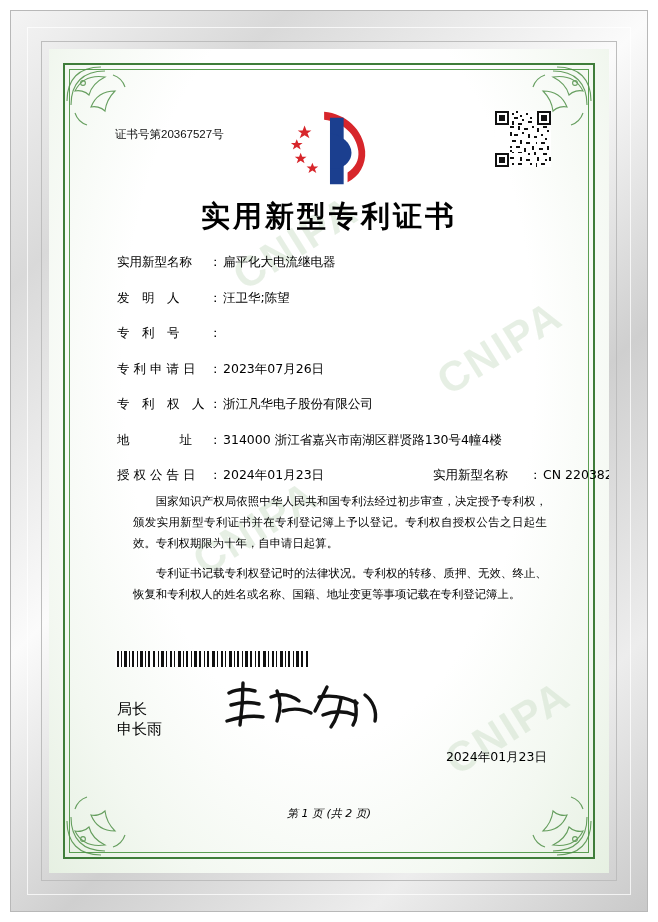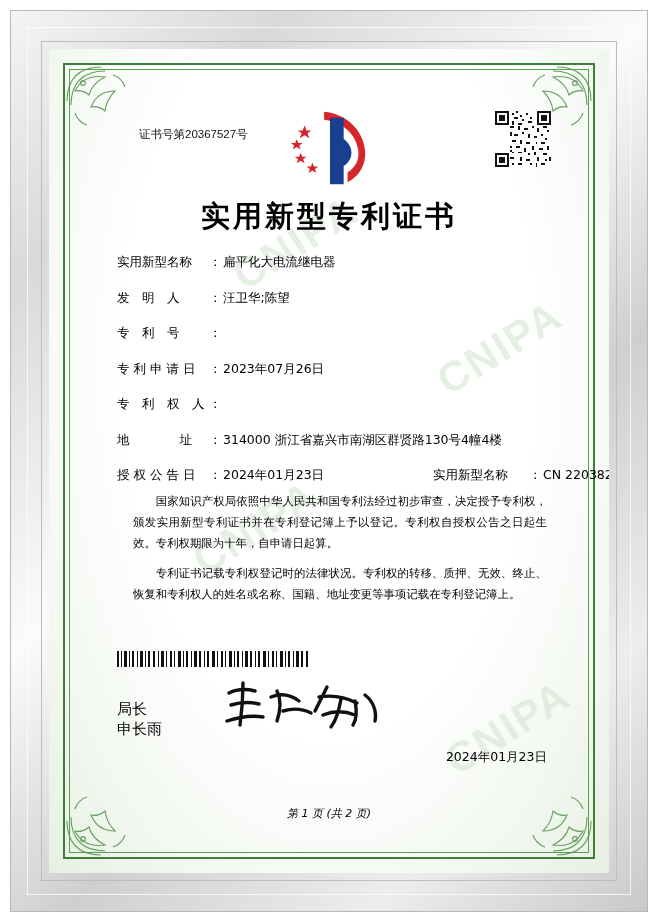--- a/index.html
+++ b/index.html
@@ -95,21 +95,20 @@
   .wm3 { left: 138px; top: 455px; }
   .wm4 { left: 390px; top: 655px; }
 
   .cert-no {
     position: absolute;
     left: 66px;
     top: 78px;
     font-size: 11.5px;
     color: #111;
     font-family: "Liberation Sans", sans-serif;
-    margin-left: 24px;
   }
 
   .qr {
     position: absolute;
     right: 58px;
     top: 62px;
     width: 56px;
     height: 56px;
     background: #fff;
   }
@@ -397,20 +396,21 @@
         <span class="fsep">：</span>
       </div>
       <div class="frow">
         <span class="flabel">专 利 申 请 日</span>
         <span class="fsep">：</span>
         <span class="fvalue">2023年07月26日</span>
       </div>
       <div class="frow">
         <span class="flabel">专　利　权　人</span>
         <span class="fsep">：</span>
+        <span class="fvalue">浙江凡华电子股份有限公司</span>
       </div>
       <div class="frow">
         <span class="flabel">地　　　　址</span>
         <span class="fsep">：</span>
         <span class="fvalue">314000 浙江省嘉兴市南湖区群贤路130号4幢4楼</span>
       </div>
       <div class="frow split">
         <span class="flabel">授 权 公 告 日</span>
         <span class="fsep">：</span>
         <span class="fvalue">2024年01月23日</span>

